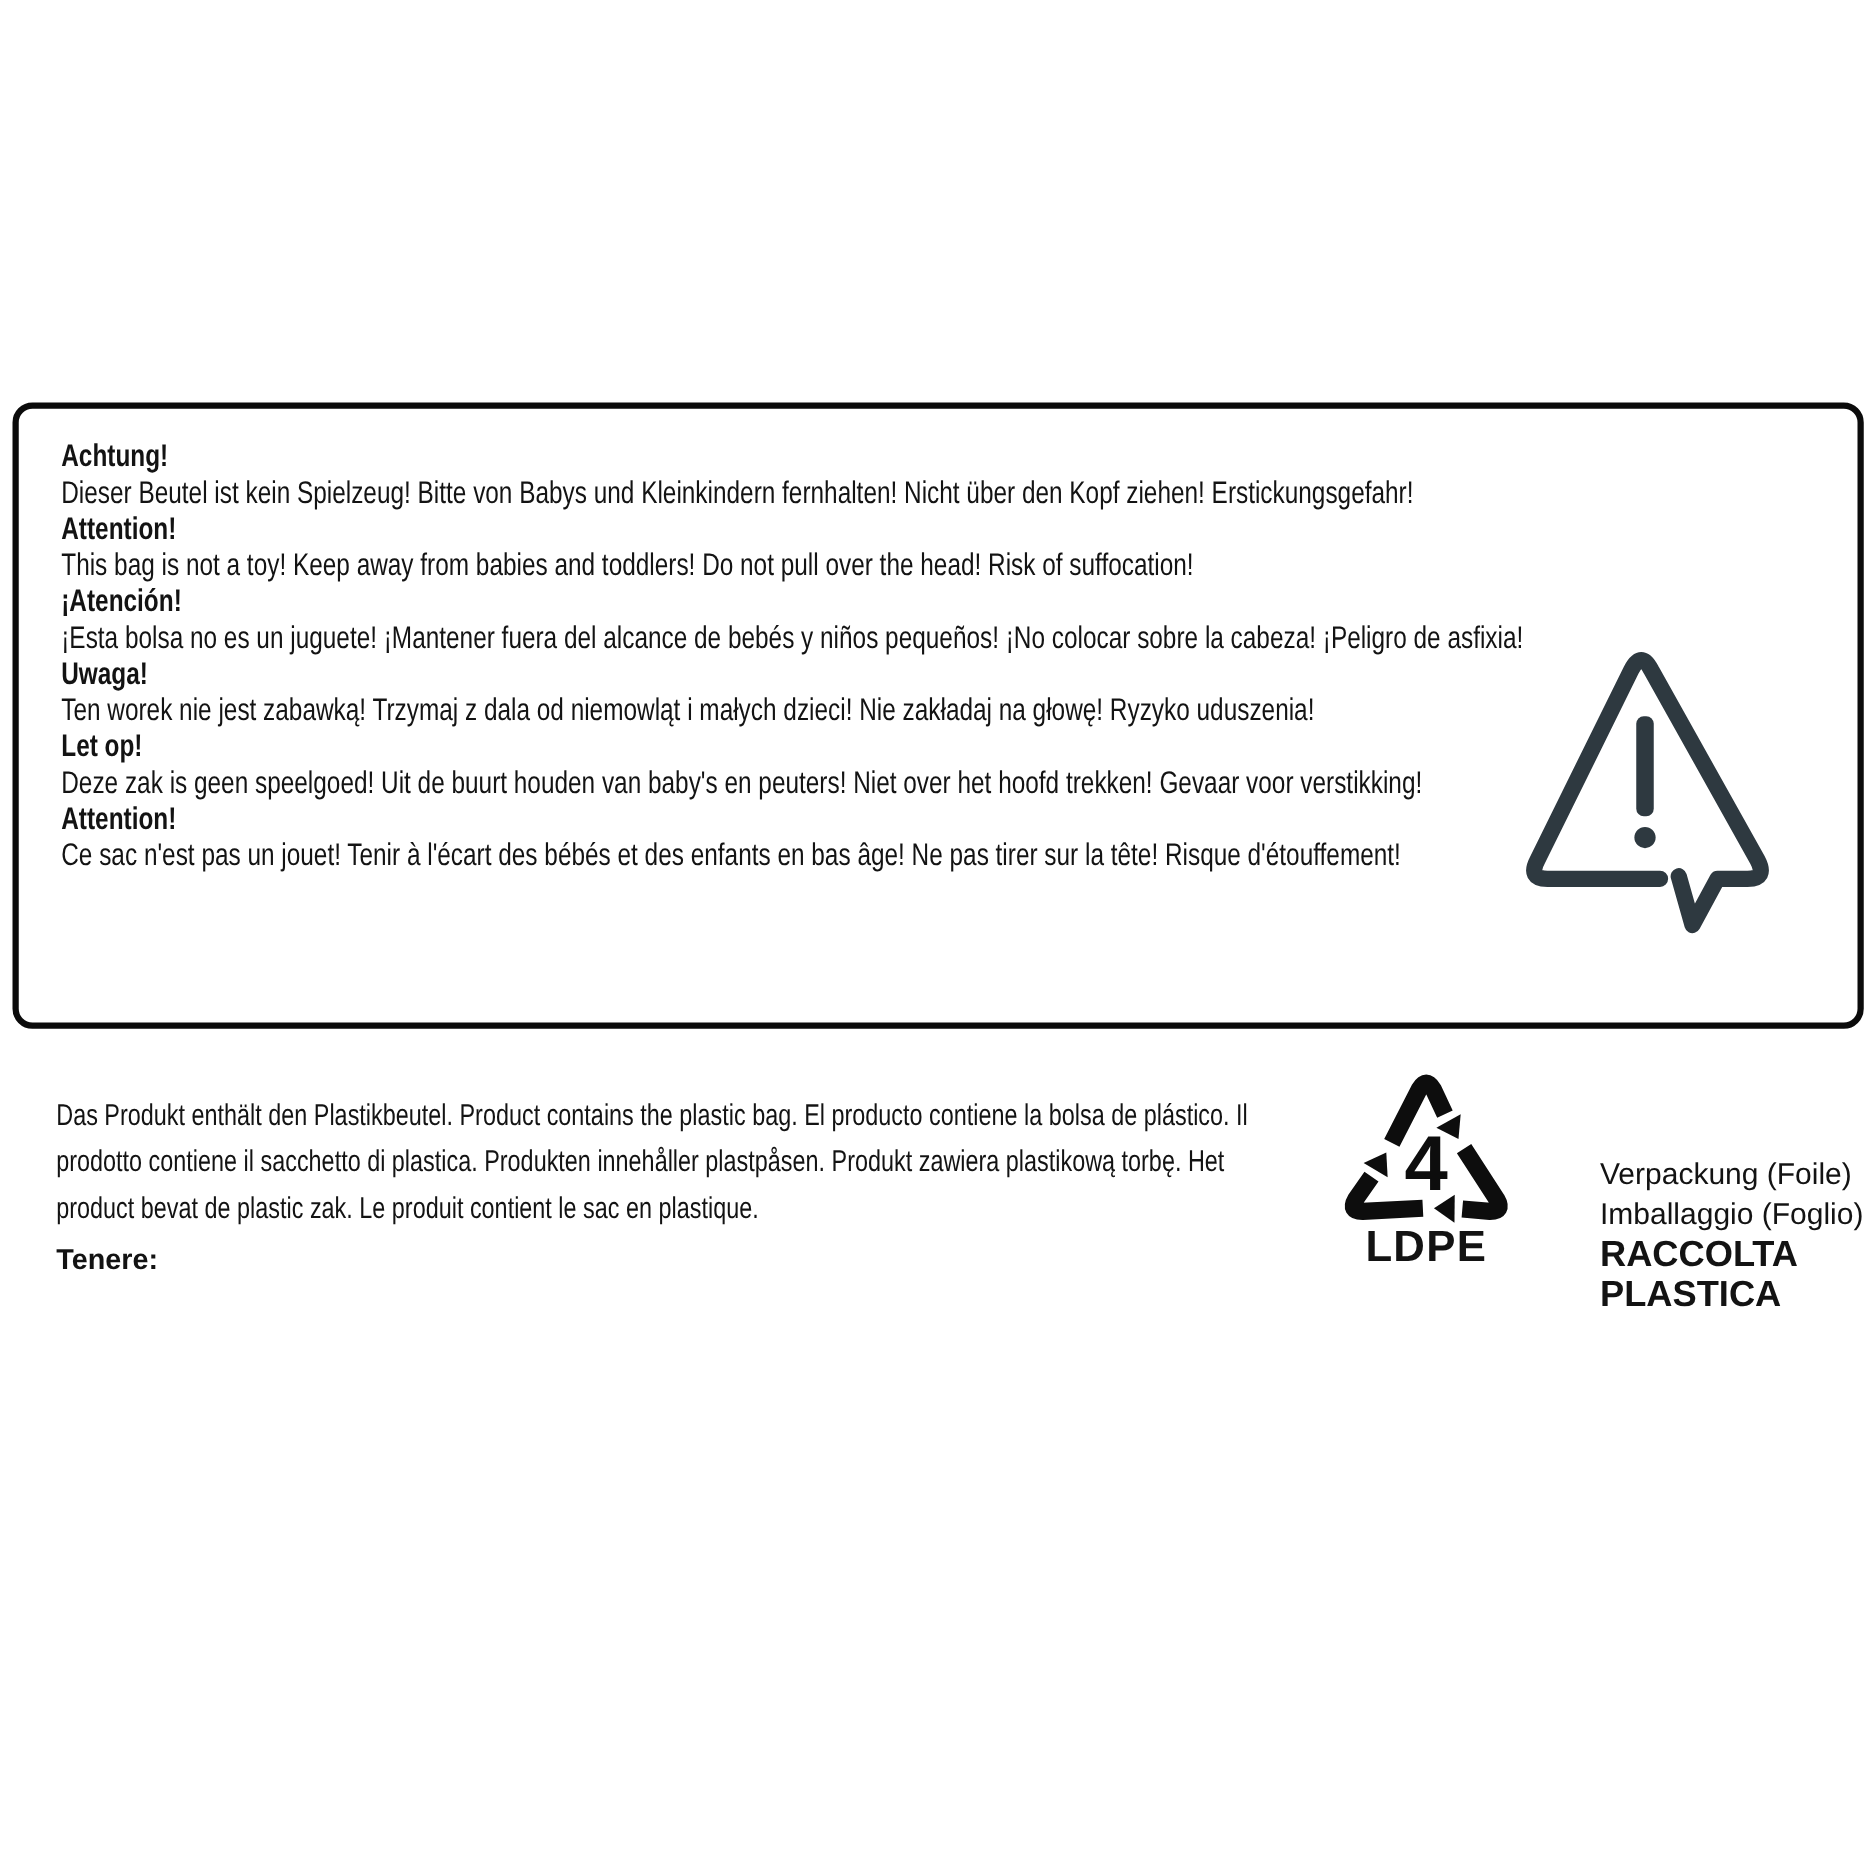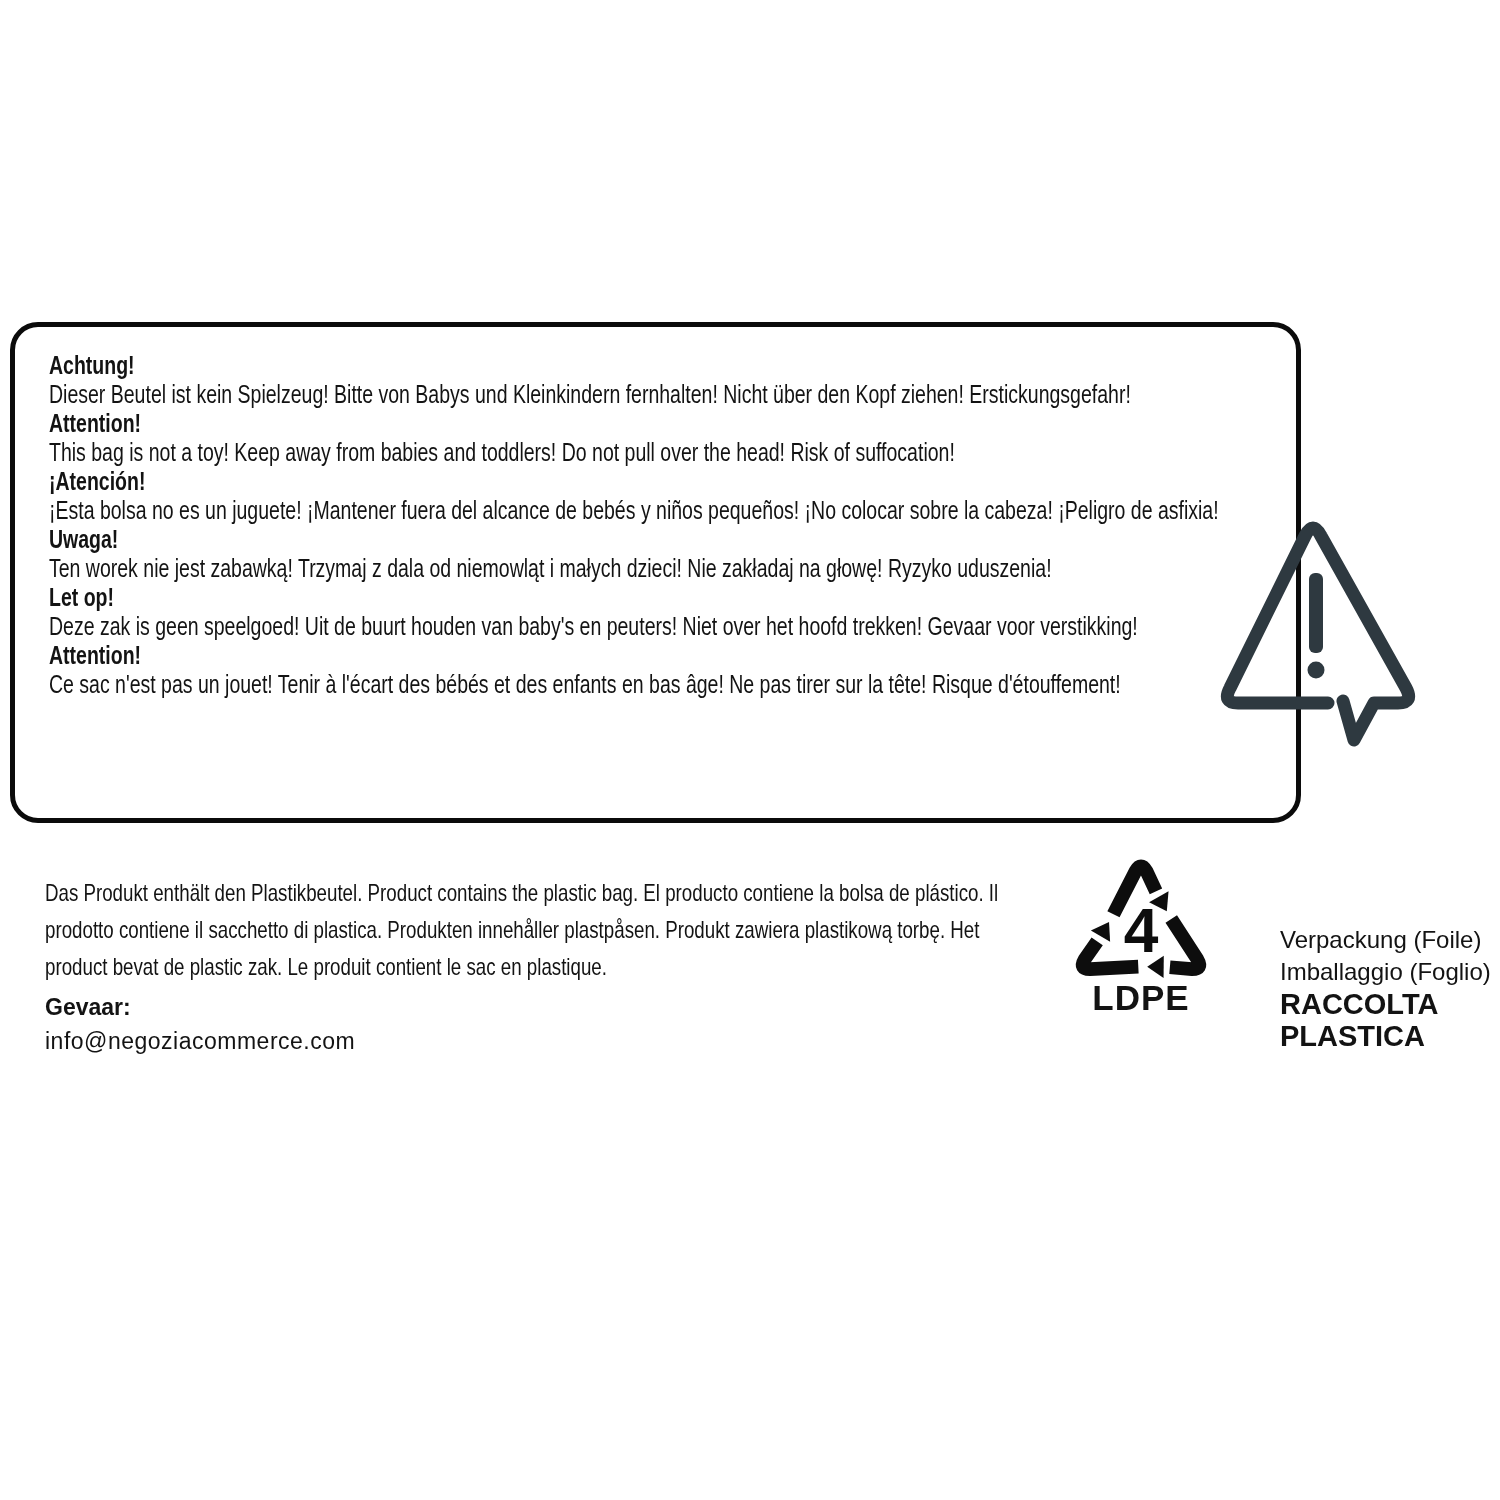--- a/index.html
+++ b/index.html
@@ -7,24 +7,24 @@
     position:relative;
     width:1500px;height:1500px;
     background:#ffffff;
     font-family:"Liberation Sans", sans-serif;
     color:#131313;
     overflow:hidden;
   }
   .warning-box{
     position:absolute;
     left:10px;top:322px;
-    width:1291px;height:501px;
+    width:1481px;height:501px;
     box-sizing:border-box;
     border:5px solid #0b0b0b;
-    border-radius:28px;
+    border-radius:16px;
     padding:24px 0 0 34px;
     background:#ffffff;
   }
   .w-title{
     font-size:25px;font-weight:700;line-height:29px;
     white-space:nowrap;
     transform:scaleX(0.78);transform-origin:left center;
   }
   .w-text{
     font-size:25px;line-height:29px;
@@ -97,22 +97,21 @@
 
   <svg class="warning-triangle" viewBox="0 0 218 235" xmlns="http://www.w3.org/2000/svg">
     <path d="M 118 185 L 28 185 Q 12 185 20 170 L 95 18 Q 103 2 111 18 L 196 170 Q 204 185 188 185 L 164 185 L 144 222 L 133 183" fill="none" stroke="#2e3940" stroke-width="13" stroke-linecap="round" stroke-linejoin="round"></path>
     <rect x="99" y="55" width="14" height="80" rx="6" fill="#2e3940"></rect>
     <circle cx="106" cy="152" r="8.5" fill="#2e3940"></circle>
   </svg>
 
   <div class="contains-note">Das Produkt enthält den Plastikbeutel. Product contains the plastic bag. El producto contiene la bolsa de plástico. Il prodotto contiene il sacchetto di plastica. Produkten innehåller plastpåsen. Produkt zawiera plastikową torbę. Het product bevat de plastic zak. Le produit contient le sac en plastique.</div>
 
   <div class="contact">
-    <div class="contact-title">Gevaar:</div>
-    <div class="contact-line">info@negoziacommerce.com</div>
+    <div class="contact-title">Tenere:</div>
   </div>
 
   <svg class="recycle-icon" viewBox="-5 -2 130 104" xmlns="http://www.w3.org/2000/svg">
     <g fill="#0d0d0d">
       <g>
         <path d="M 37.9 49.4 L 55.5 15 Q 60 7 64.5 15 L 72 31" fill="none" stroke="#0d0d0d" stroke-width="11" stroke-linejoin="miter"></path>
         <polygon points="80.7,47 82.1,31 66.5,39.8"></polygon>
       </g>
       <g transform="rotate(120 60 64.67)">
         <path d="M 37.9 49.4 L 55.5 15 Q 60 7 64.5 15 L 72 31" fill="none" stroke="#0d0d0d" stroke-width="11" stroke-linejoin="miter"></path>

